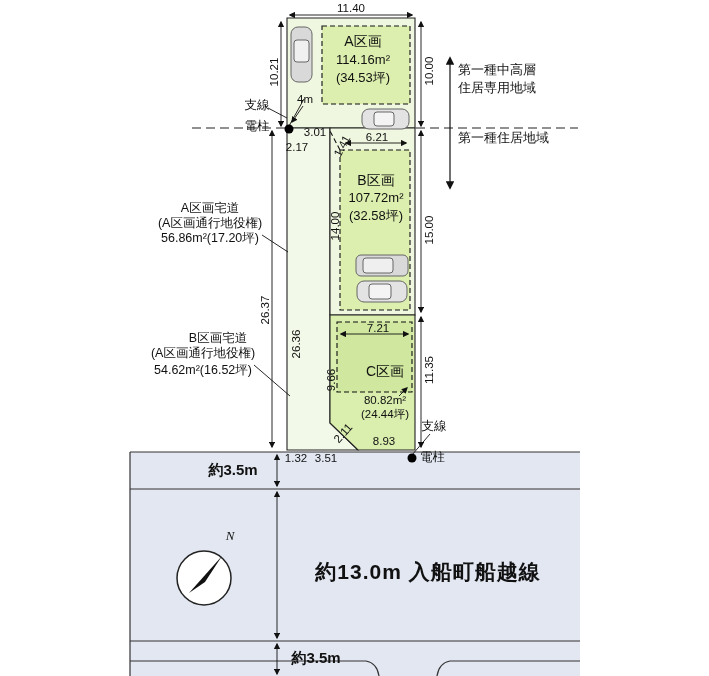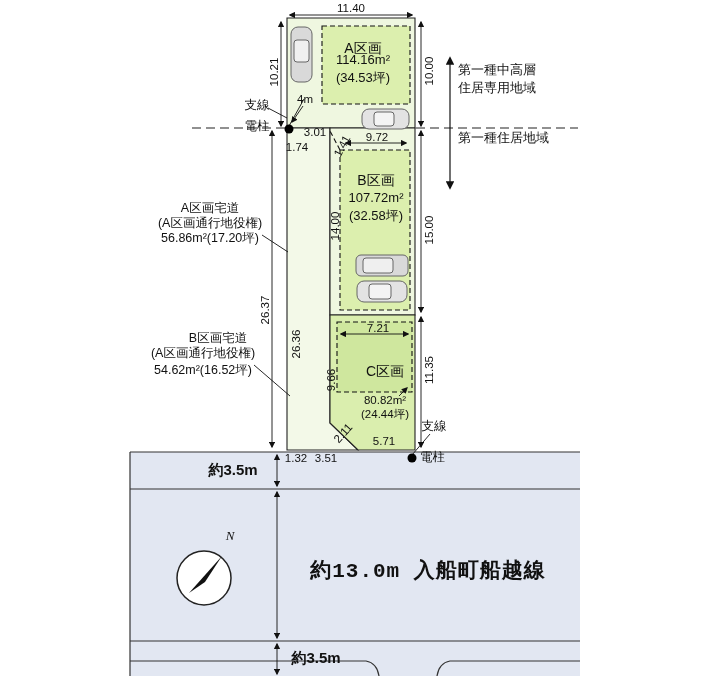--- a/index.html
+++ b/index.html
@@ -10,21 +10,21 @@
   .lbl { position:absolute; transform:translate(-50%,-50%); font-size:11.5px; line-height:1.05;
          white-space:nowrap; color:#111; }
   .v   { transform:translate(-50%,-50%) rotate(-90deg); }
   .dg1 { transform:translate(-50%,-50%) rotate(-62deg); }
   .dg2 { transform:translate(-50%,-50%) rotate(-48deg); }
   .la  { transform:translate(0,-50%); }
   .s12 { font-size:12.5px;text-align:center; }
   .s13 { font-size:13px; }
   .s14 { font-size:14px; }
   .s15 { font-size:15px; font-weight:600; }
-  .big { font-size:21px; font-weight:600; letter-spacing:1px;font-family:Liberation Mono, monospace; }
+  .big { font-size:21px; font-weight:600; letter-spacing:1px; }
   .n   { font-family:"Liberation Serif","DejaVu Serif",serif; font-style:italic; font-size:13px; }
 </style>
 </head>
 <body>
 
 <div class="canvas">
 
   <svg class="layer" width="709" height="676" viewBox="0 0 709 676">
     <defs>
       <marker id="ar" viewBox="0 0 10 10" refX="8" refY="5" markerWidth="7" markerHeight="7" orient="auto-start-reverse">
@@ -106,35 +106,35 @@
     <g>
       <circle cx="204" cy="578" r="27" fill="#fff" stroke="#222" stroke-width="1.5"></circle>
       <polygon points="222,556 189,593 205,582" fill="#111"></polygon>
     </g>
   </svg>
 
   <span class="lbl" style="left:351px;top:8px">11.40</span>
   <span class="lbl v" style="left:274px;top:72px">10.21</span>
   <span class="lbl v" style="left:429px;top:71px">10.00</span>
 
-  <span class="lbl s14" style="left:363px;top:48px">A区画</span>
+  <span class="lbl s14" style="left:363px;top:41px">A区画</span>
   <span class="lbl s13" style="left:363px;top:60px">114.16m²</span>
   <span class="lbl s13" style="left:363px;top:78px">(34.53坪)</span>
 
   <span class="lbl s12" style="left:257px;top:106px">支線</span>
   <span class="lbl" style="left:305px;top:99px">4m</span>
   <span class="lbl s12" style="left:257px;top:127px">電柱</span>
   <span class="lbl" style="left:315px;top:132px">3.01</span>
-  <span class="lbl" style="left:297px;top:147px">1.74</span>
+  <span class="lbl" style="left:297px;top:147px">2.17</span>
 
   <span class="lbl la s13" style="left:458px;top:70px">第一種中高層</span>
   <span class="lbl la s13" style="left:458px;top:88px">住居専用地域</span>
   <span class="lbl la s13" style="left:458px;top:138px">第一種住居地域</span>
 
-  <span class="lbl" style="left:377px;top:137px">9.72</span>
+  <span class="lbl" style="left:377px;top:137px">6.21</span>
   <span class="lbl dg1" style="left:342px;top:146px">1.41</span>
   <span class="lbl s14" style="left:376px;top:180px">B区画</span>
   <span class="lbl s13" style="left:376px;top:198px">107.72m²</span>
   <span class="lbl s13" style="left:376px;top:216px">(32.58坪)</span>
   <span class="lbl v" style="left:335px;top:226px">14.00</span>
   <span class="lbl v" style="left:429px;top:230px">15.00</span>
 
   <span class="lbl s12" style="left:210px;top:209px">A区画宅道</span>
   <span class="lbl s12" style="left:210px;top:224px">(A区画通行地役権)</span>
   <span class="lbl s12" style="left:210px;top:239px">56.86m²(17.20坪)</span>
@@ -147,21 +147,21 @@
   <span class="lbl s12" style="left:203px;top:371px">54.62m²(16.52坪)</span>
 
   <span class="lbl" style="left:378px;top:328px">7.21</span>
   <span class="lbl s14" style="left:385px;top:371px">C区画</span>
   <span class="lbl v" style="left:331px;top:380px">9.66</span>
   <span class="lbl v" style="left:429px;top:370px">11.35</span>
   <span class="lbl" style="left:385px;top:400px">80.82m²</span>
   <span class="lbl" style="left:385px;top:414px">(24.44坪)</span>
 
   <span class="lbl dg2" style="left:343px;top:433px">2.11</span>
-  <span class="lbl" style="left:384px;top:441px">5.71</span>
+  <span class="lbl" style="left:384px;top:441px">8.93</span>
   <span class="lbl s12" style="left:434px;top:427px">支線</span>
   <span class="lbl la s12" style="left:420px;top:458px">電柱</span>
   <span class="lbl" style="left:296px;top:458px">1.32</span>
   <span class="lbl" style="left:326px;top:458px">3.51</span>
 
   <span class="lbl s15" style="left:233px;top:470px">約3.5m</span>
   <span class="lbl big" style="left:428px;top:572px">約13.0m 入船町船越線</span>
   <span class="lbl s15" style="left:316px;top:658px">約3.5m</span>
 
   <span class="lbl n" style="left:230px;top:536px">N</span>

